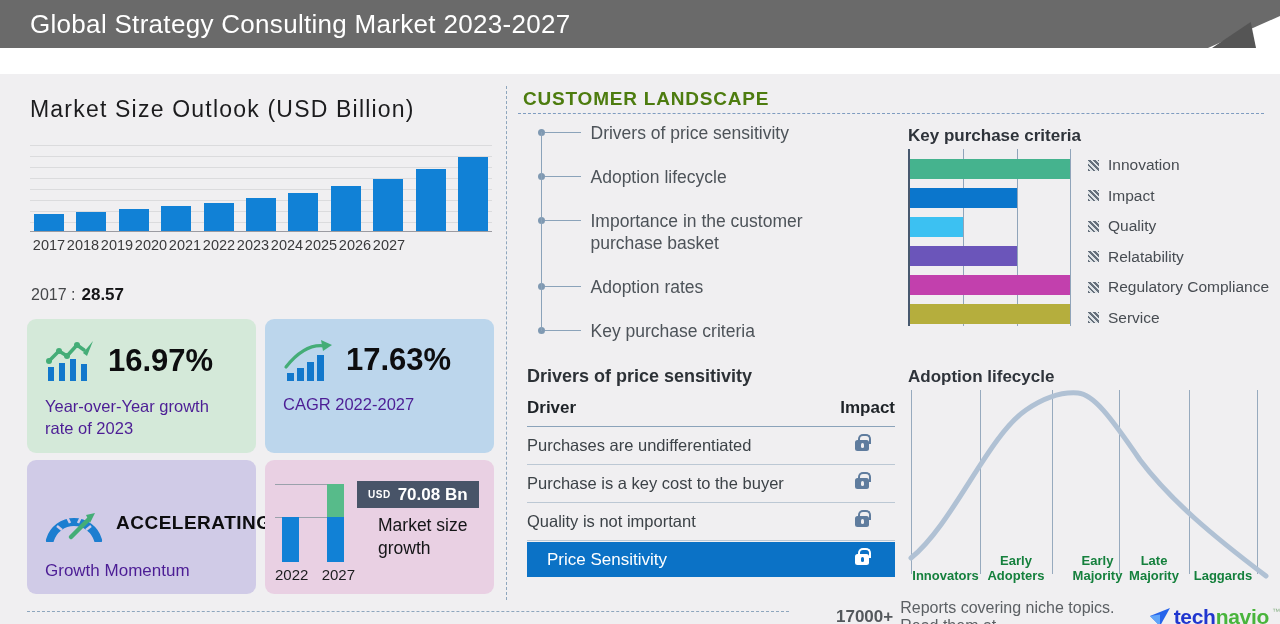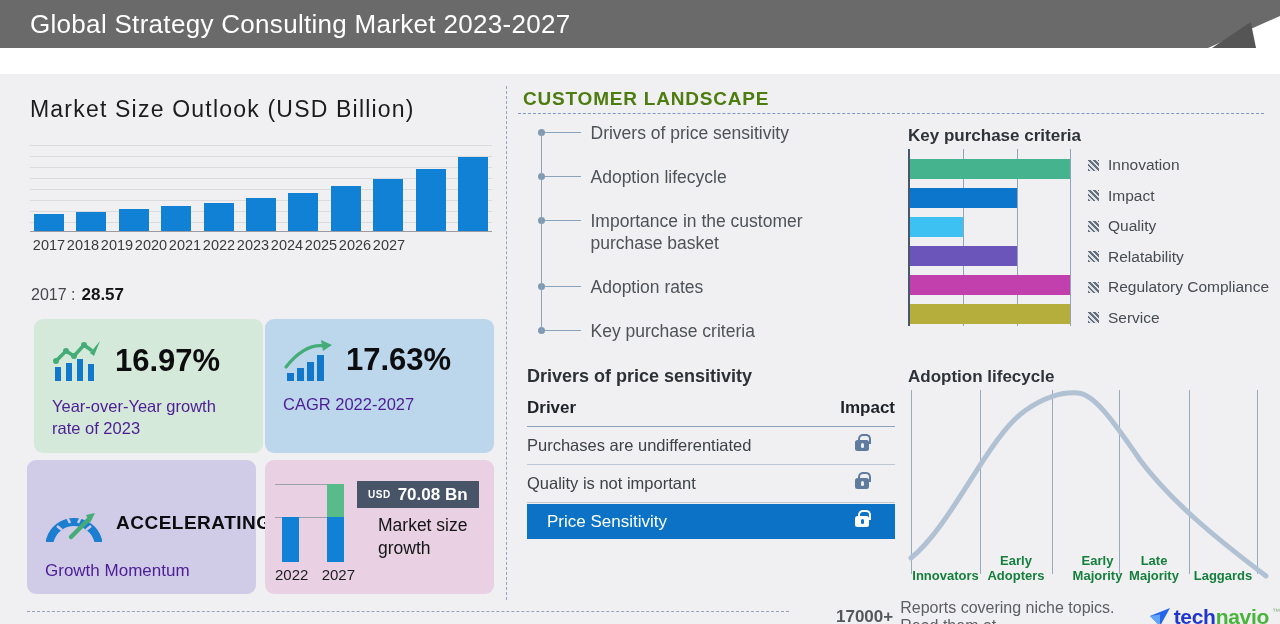--- a/index.html
+++ b/index.html
@@ -26,21 +26,21 @@
   .ms-bars { position:absolute; left:0; right:0; bottom:0; top:0; display:flex; align-items:flex-end; justify-content:space-between; padding:0 2px; }
   .bar-col { display:flex; flex-direction:column; align-items:center; width:34px; }
   .bar { width:30px; background:#1181d6; }
   .ms-years { display:flex; justify-content:flex-start; padding:0 2px; margin-top:5px; }
   .year-label { width:34px; text-align:center; font-size:14.5px; color:#3a3a3c; }
   .base-year { position:absolute; left:31px; top:285px; font-size:16px; color:#45474a; }
   .base-year b { font-size:17px; color:#161618; margin-left:6px; }
 
   
   .card { position:absolute; width:229px; height:134px; border-radius:9px; padding:20px 16px 0 18px; }
-  .card-green  { left:27px;  top:319px; background:#d4e9d9;margin-left:7px; }
+  .card-green  { left:27px;  top:319px; background:#d4e9d9; }
   .card-blue   { left:265px; top:319px; background:#bcd6ec; }
   .card-purple { left:27px;  top:460px; background:#d0cbe7; }
   .card-pink   { left:265px; top:460px; background:#e9d0e3; }
   .stat-row { display:flex; align-items:center; gap:13px; }
   .stat-value { font-size:31px; font-weight:700; color:#0d0d0f; }
   .stat-label { margin-top:13px; font-size:16.5px; color:#4c1d95; line-height:1.32; }
   .accel-value { font-size:19px; font-weight:800; color:#0d0d0f; letter-spacing:0.5px; }
   .card-purple .stat-row { margin-top:24px; }
   .card-purple .stat-label { margin-top:18px; font-size:17px; }
 
@@ -284,20 +284,24 @@
   <div class="drv-head">
     <span>Driver</span>
     <span>Impact</span>
   </div>
   <div>
       <div class="drv-row">
         <span>Purchases are undifferentiated</span>
         <span class="lock"></span>
       </div>
       <div class="drv-row">
+        <span>Purchase is a key cost to the buyer</span>
+        <span class="lock"></span>
+      </div>
+      <div class="drv-row">
         <span>Quality is not important</span>
         <span class="lock"></span>
       </div>
     </div>
   <div class="drv-highlight">
     <span>Price Sensitivity</span>
     <span class="lock"></span>
   </div>
 </div>
 

